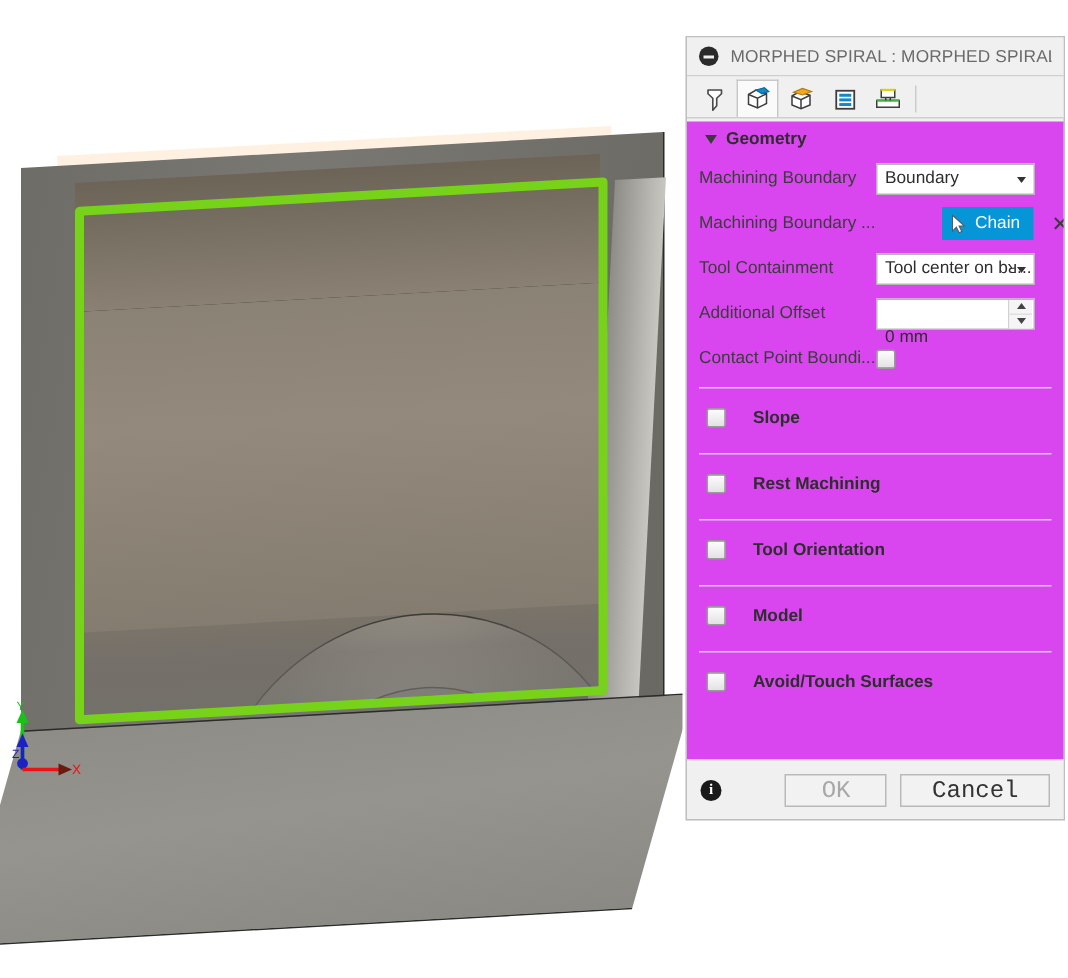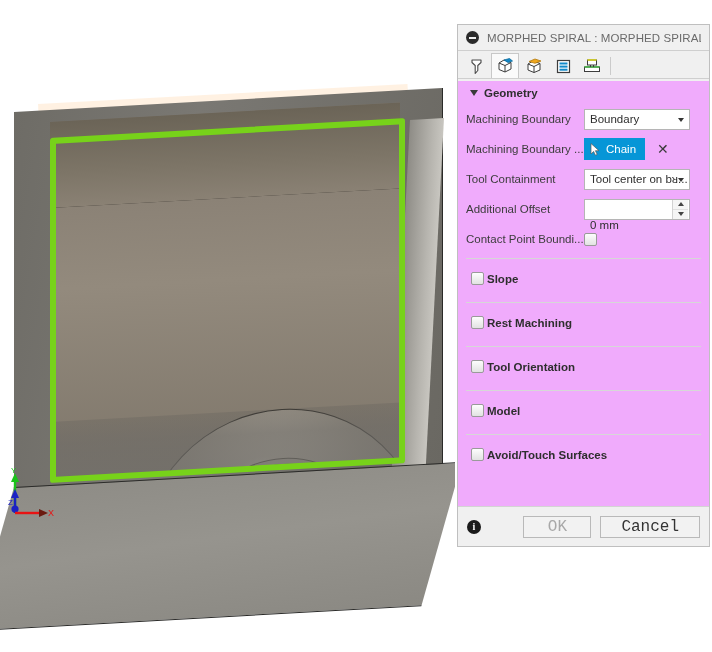--- a/index.html
+++ b/index.html
@@ -236,21 +236,21 @@
   .tab svg { display: block; }
   .tab-sep {
     width: 1px; height: 18px;
     background: #cbcbcb;
     margin: 0 3px 3px 3px;
   }
 
   .scrollarea {
     position: absolute;
     left: 0; top: 56px; right: 0; bottom: 40px;
-    background: #f0abfc;
+    background: #d946ef;
     overflow: hidden;
   }
 
   .group-head {
     display: flex;
     align-items: center;
     gap: 6px;
     padding: 6px 0 5px 12px;
     font-weight: bold;
     font-size: 11.5px;
@@ -312,20 +312,21 @@
     background: #0696d7;
     color: #ffffff;
     display: flex;
     align-items: center;
     gap: 5px;
     padding: 0 9px 0 6px;
     font-size: 11.5px;
     cursor: pointer;
     border: none;
     font-family: "Liberation Sans", sans-serif;
+    margin-left: 44px;
   }
   .clear-x {
     margin-left: 12px;
     font-size: 14px;
     color: #3a3a3a;
     cursor: pointer;
     line-height: 1;
     font-family: "Liberation Sans", sans-serif;
   }
 
@@ -401,21 +402,21 @@
   }
 
   .sec-divider {
     height: 1px;
     background: #d7d7d7;
     margin: 4px 8px 0 8px;
   }
   .section-head {
     display: flex;
     align-items: center;
-    gap: 3px;
+    gap: 18px;
     height: 39px;
     padding-left: 13px;
     box-sizing: border-box;
     cursor: pointer;
   }
   .section-title {
     font-weight: bold;
     font-size: 11.5px;
     color: #2e2e2e;
   }

